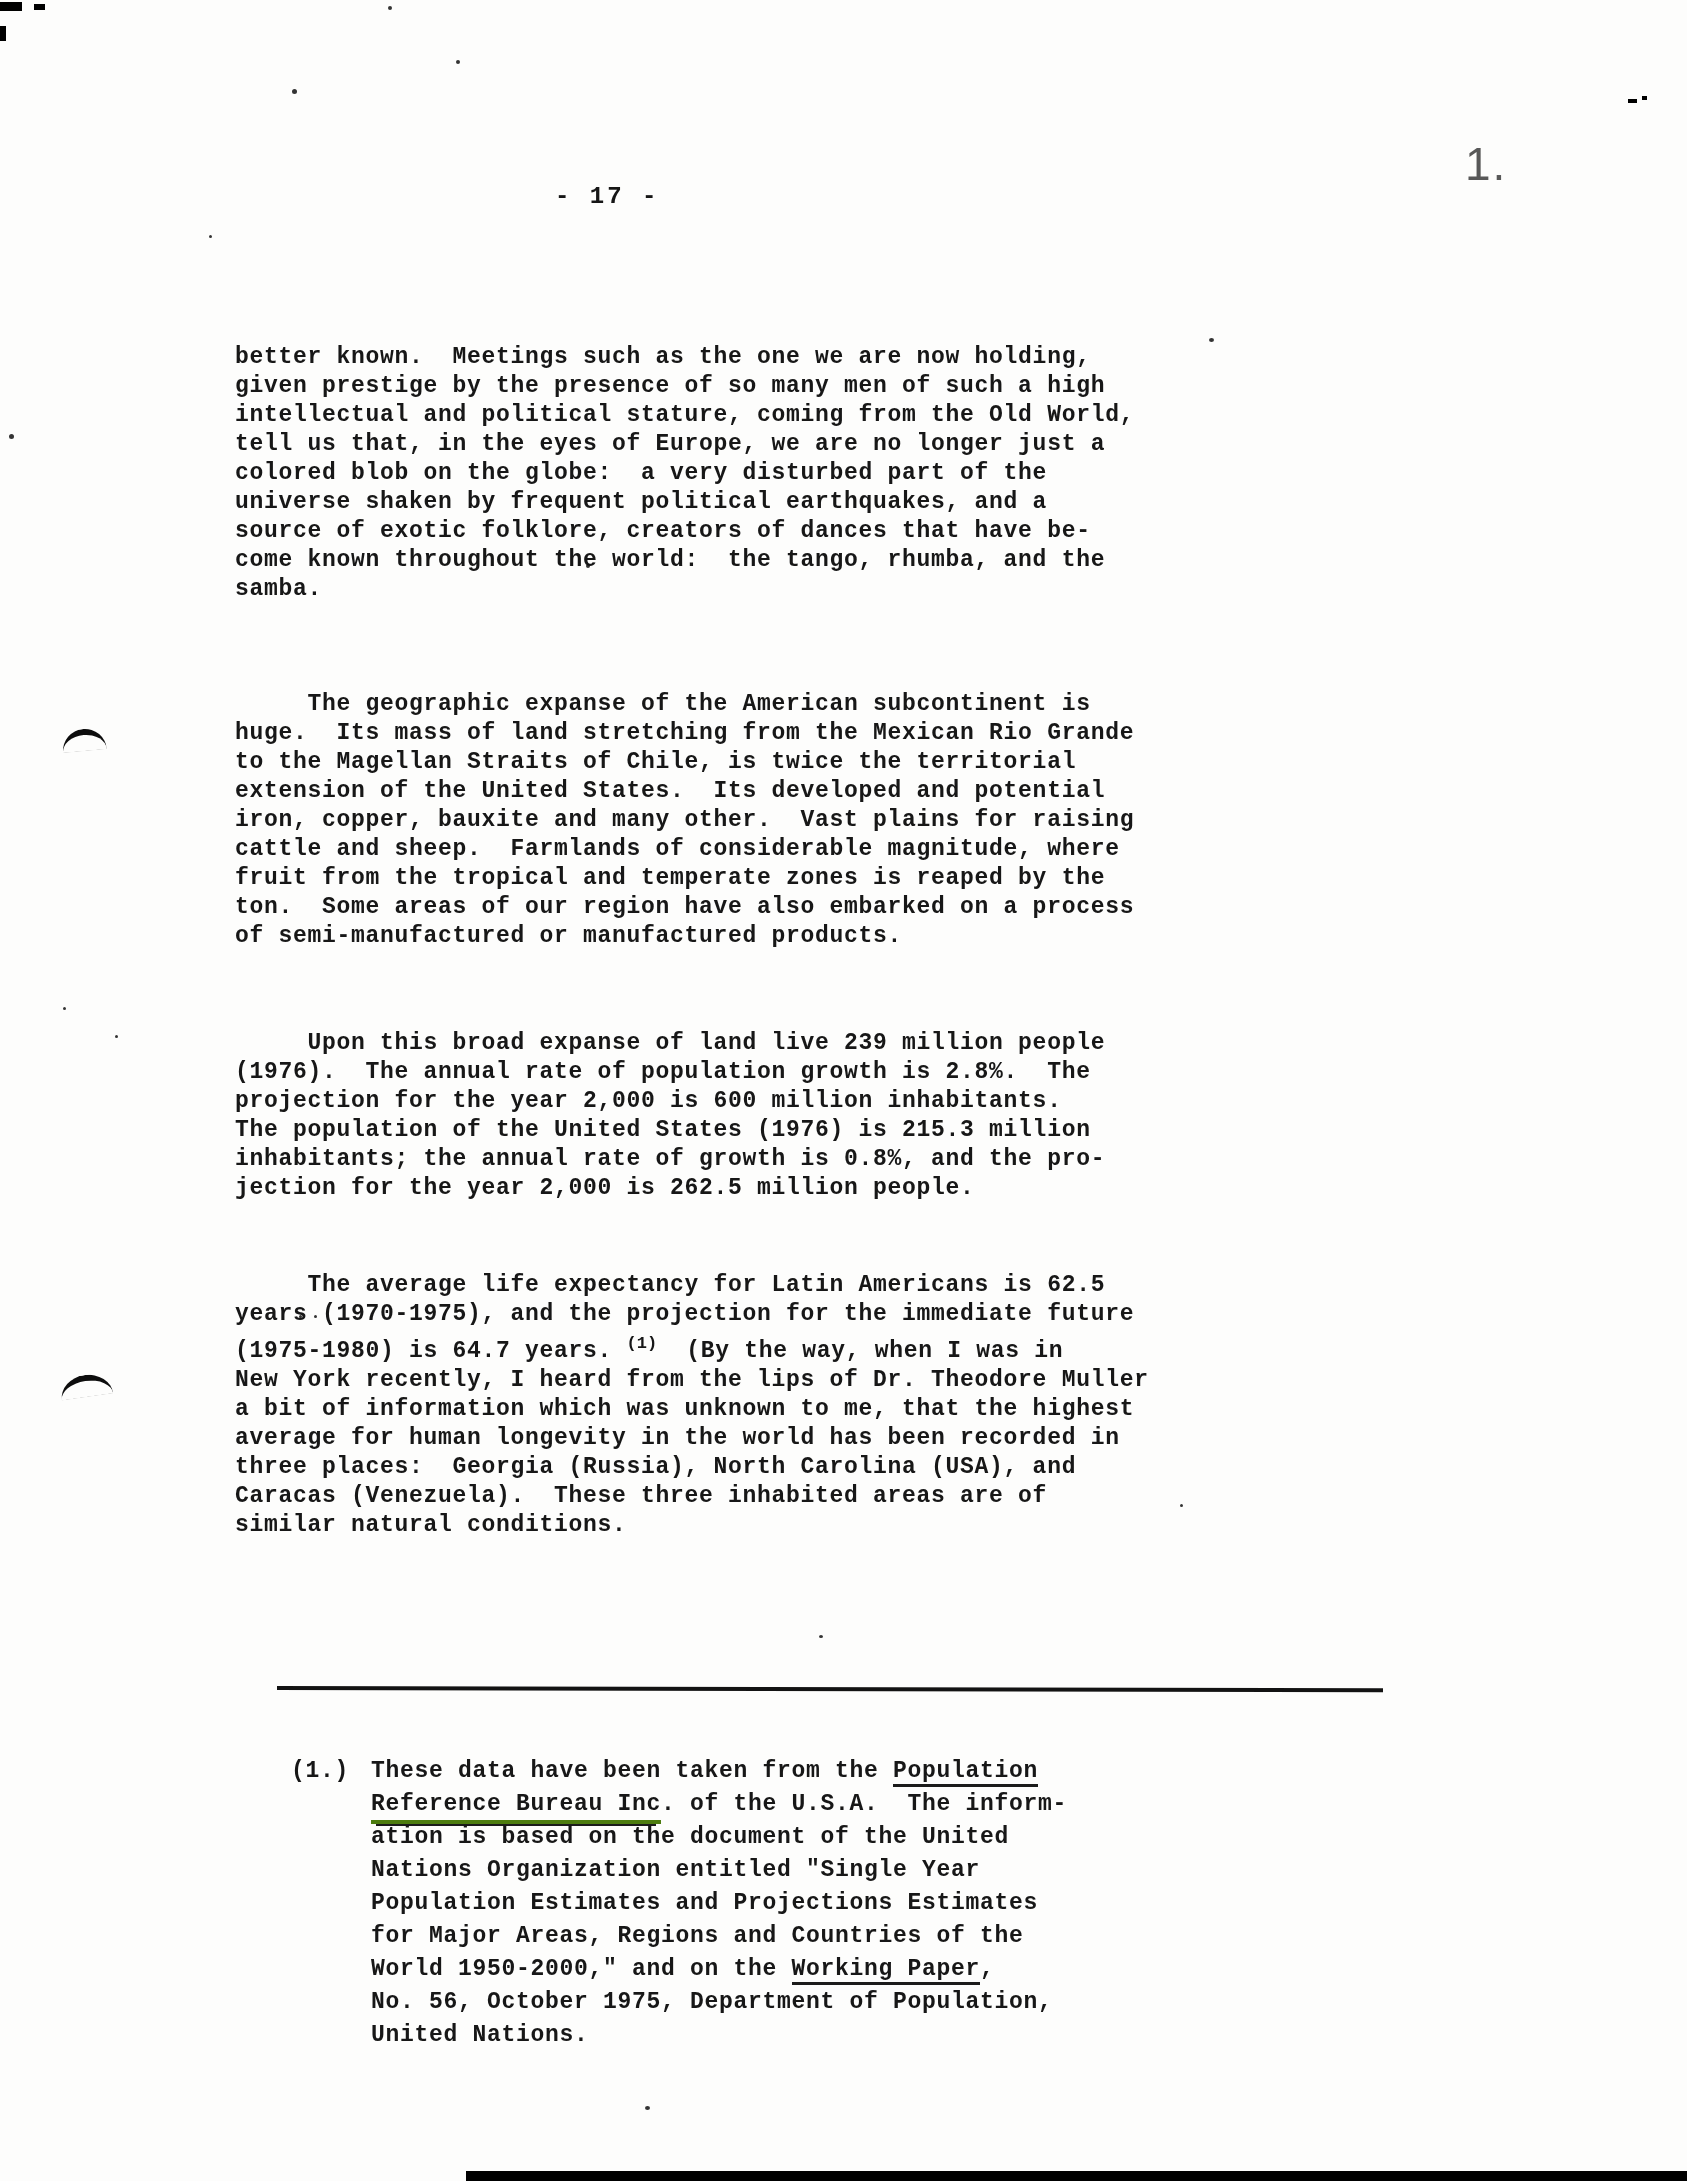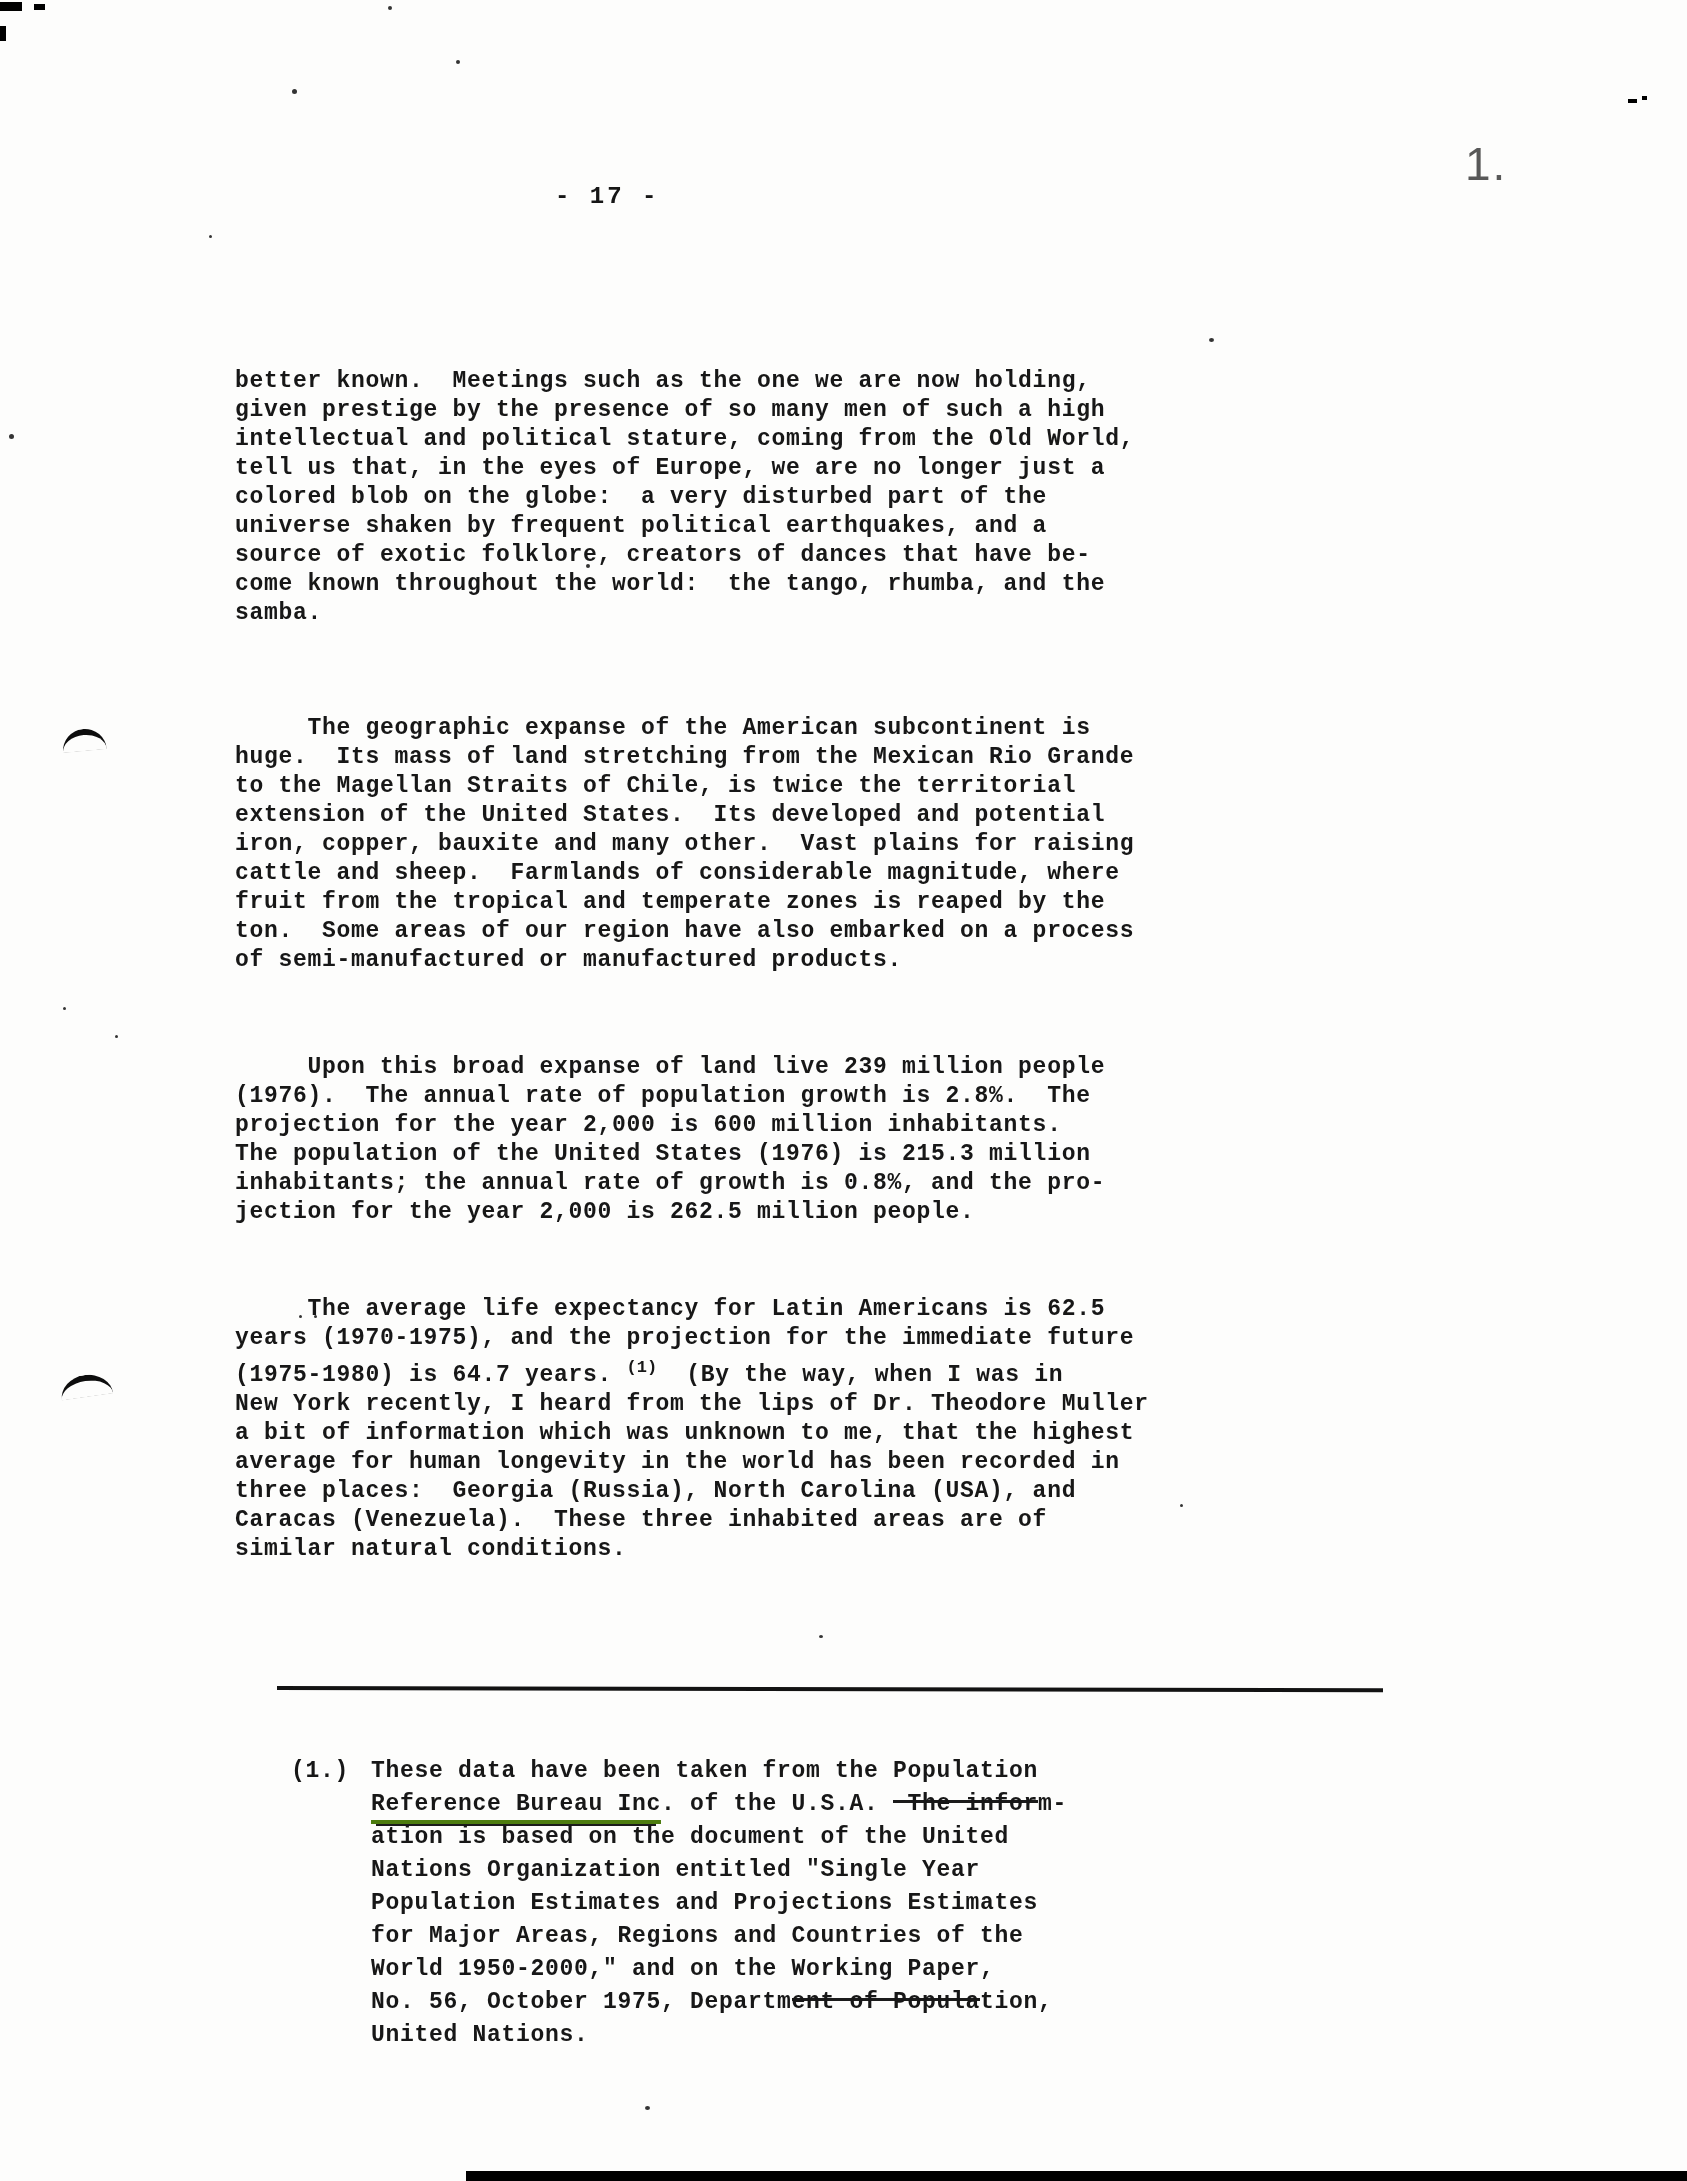--- a/index.html
+++ b/index.html
@@ -18,26 +18,26 @@
     line-height:29px;
     letter-spacing:0.7px;
     white-space:pre;
     color:#171717;
   }
   .page-number{
     position:absolute;left:555px;top:183px;
     font-weight:700;font-size:24px;letter-spacing:3px;
     white-space:pre;
   }
-  .content{position:absolute;left:235px;top:343px;margin-top:24px;}
+  .content{position:absolute;left:235px;top:343px;}
   .para{margin-bottom:78px;}
   .para:nth-of-type(1){margin-bottom:86px;}
   .para:nth-of-type(3){margin-bottom:68px;}
   .sup{font-size:17px;vertical-align:9px;letter-spacing:0;}
-  .u{border-bottom:3px solid #1b1b1b;padding-bottom:16px;}
+  .u{border-bottom:3px solid #1b1b1b;padding-bottom:0px;}
   .u2{border-bottom:4px solid #4d7c0f;padding-bottom:3px;
       box-shadow:0 7px 0 -5px #1b1b1b;}
   .footnote-rule{
     position:absolute;left:277px;top:1686px;width:1106px;height:4px;
     background:#131313;transform:rotate(0.12deg);transform-origin:left center;
   }
   .footnote{position:absolute;left:291px;top:1755px;display:flex;}
   .fn-marker{
     width:80px;flex:0 0 80px;
     font-weight:700;font-size:23px;line-height:33px;letter-spacing:0.7px;white-space:pre;

